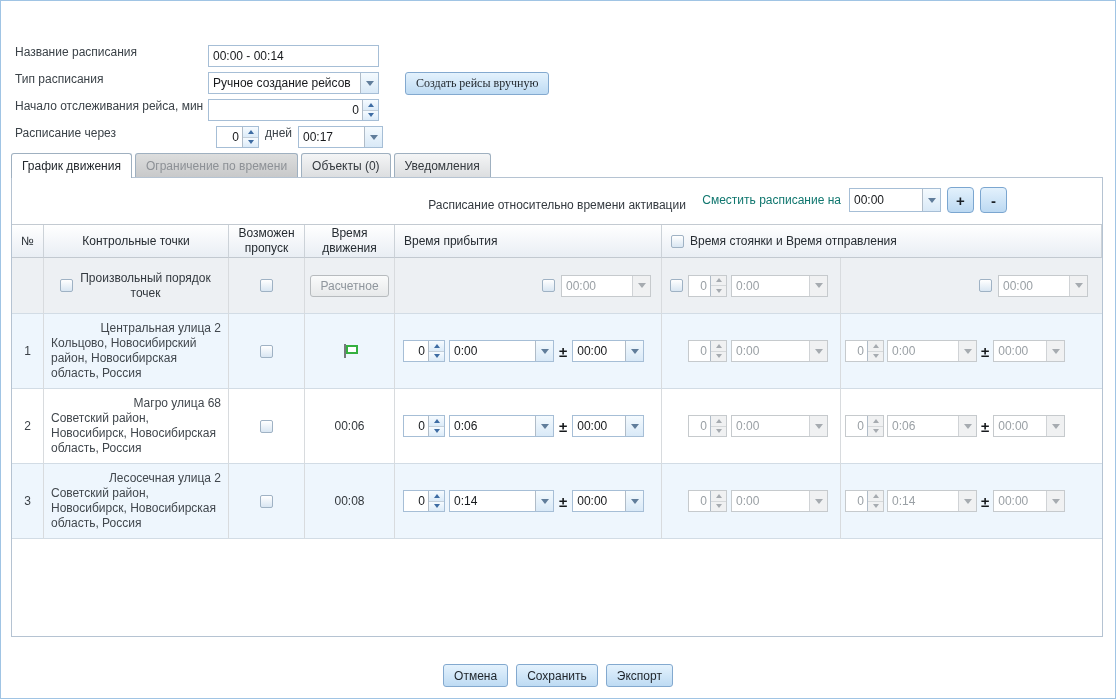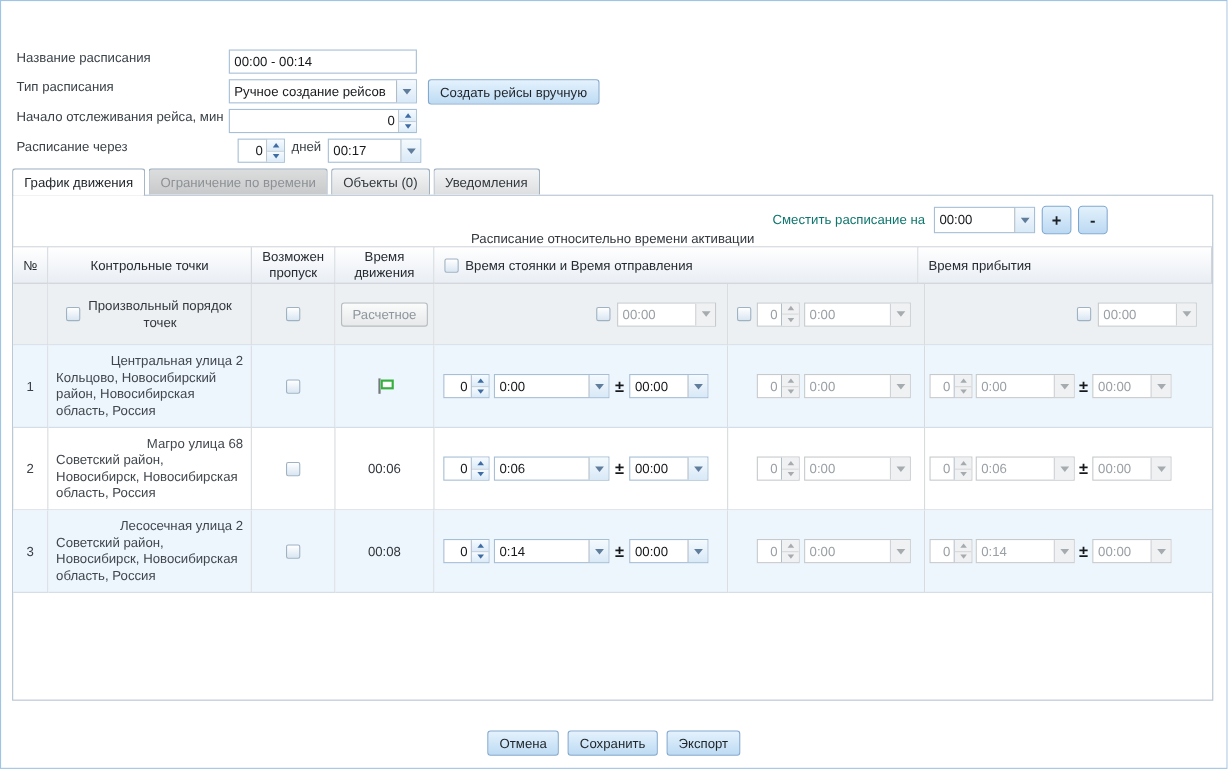--- a/index.html
+++ b/index.html
@@ -48,21 +48,21 @@
   
   .tabstrip{position:absolute;left:10px;top:152px;height:25px;display:flex;align-items:flex-start;z-index:5;}
   .tab{height:24px;box-sizing:border-box;border:1px solid #9fb0c0;border-bottom:none;border-radius:3px 3px 0 0;padding:0 10px;display:inline-flex;align-items:center;margin-right:3px;color:#33383d;cursor:pointer;}
   .tab.active{background:#fff;height:25px;color:#24292e;}
   .tab.inactive{background:linear-gradient(#f4f5f6,#dcdee0);}
   .tab.disabled{background:linear-gradient(#dcdddd,#c8c9ca);color:#8d9196;}
 
   
   .panel{position:absolute;left:10px;right:12px;top:176px;height:460px;border:1px solid #b5c3d2;background:#fff;box-sizing:border-box;}
   .toolbar{position:relative;height:46px;}
-  .toolbar-title{position:absolute;left:0;right:0;top:32px;text-align:center;color:#33393f;}
+  .toolbar-title{position:absolute;left:0;right:0;top:20px;text-align:center;color:#33393f;}
   .shift{position:absolute;right:95px;top:9px;display:flex;align-items:center;gap:6px;}
   .shift .fld{margin-left:2px;}
   .shift-label{color:#0f766e;}
 
   
   .grid{border-top:1px solid #c3cad1;}
   .grow{display:flex;}
   .cell{display:flex;align-items:center;justify-content:center;box-sizing:border-box;border-right:1px solid #d8dbde;border-bottom:1px solid #d2dce5;flex:none;}
   .c1{width:32px;} .c2{width:185px;} .c3{width:76px;} .c4{width:90px;} .c5{width:267px;} .c6{width:179px;} .c7{flex:1;border-right:none;} .c67{flex:1;border-right:none;}
   .ghead .cell{height:33px;background:linear-gradient(#ffffff,#e9eef4);border-right:1px solid #ccd2d8;border-bottom:1px solid #c2c9d0;color:#262c32;text-align:center;line-height:15px;}
@@ -106,21 +106,21 @@
         </span>
     </div>
     <div class="form-row">
       <span class="form-label">Тип расписания</span>
       <span class="fld w171">
           <input value="Ручное создание рейсов" style="">
           <span class="trigger">
             <span class="ta"></span>
           </span>
         </span>
-      <button class="btn" style="margin-left:10px;">Создать рейсы вручную</button>
+      <button class="btn" style="margin-left:26px;font-family:Liberation Serif, serif;">Создать рейсы вручную</button>
     </div>
     <div class="form-row">
       <span class="form-label">Начало отслеживания рейса, мин</span>
       <span class="fld w171">
           <input class="ni" value="0" style="">
           <span class="spin-trigger">
             <span class="spin-btn">
               <span class="tu"></span>
             </span>
             <span class="spin-btn">
@@ -184,25 +184,25 @@
       </div>
     </div>
 
     <div class="grid">
 
       <div class="grow ghead">
         <div class="cell c1">№</div>
         <div class="cell c2">Контрольные точки</div>
         <div class="cell c3" style="padding:0 8px;">Возможен пропуск</div>
         <div class="cell c4" style="padding:0 14px;">Время движения</div>
+        <div class="cell c5">Время прибытия</div>
         <div class="cell c67">
           <span class="cb"></span>
           <span>Время стоянки и Время отправления</span>
         </div>
-        <div class="cell c5">Время прибытия</div>
       </div>
 
       <div class="grow gsub">
         <div class="cell c1"></div>
         <div class="cell c2">
           <span class="order-wrap">
               <span class="cb"></span>
               <span class="order-label">Произвольный порядок точек</span>
             </span>
         </div>

